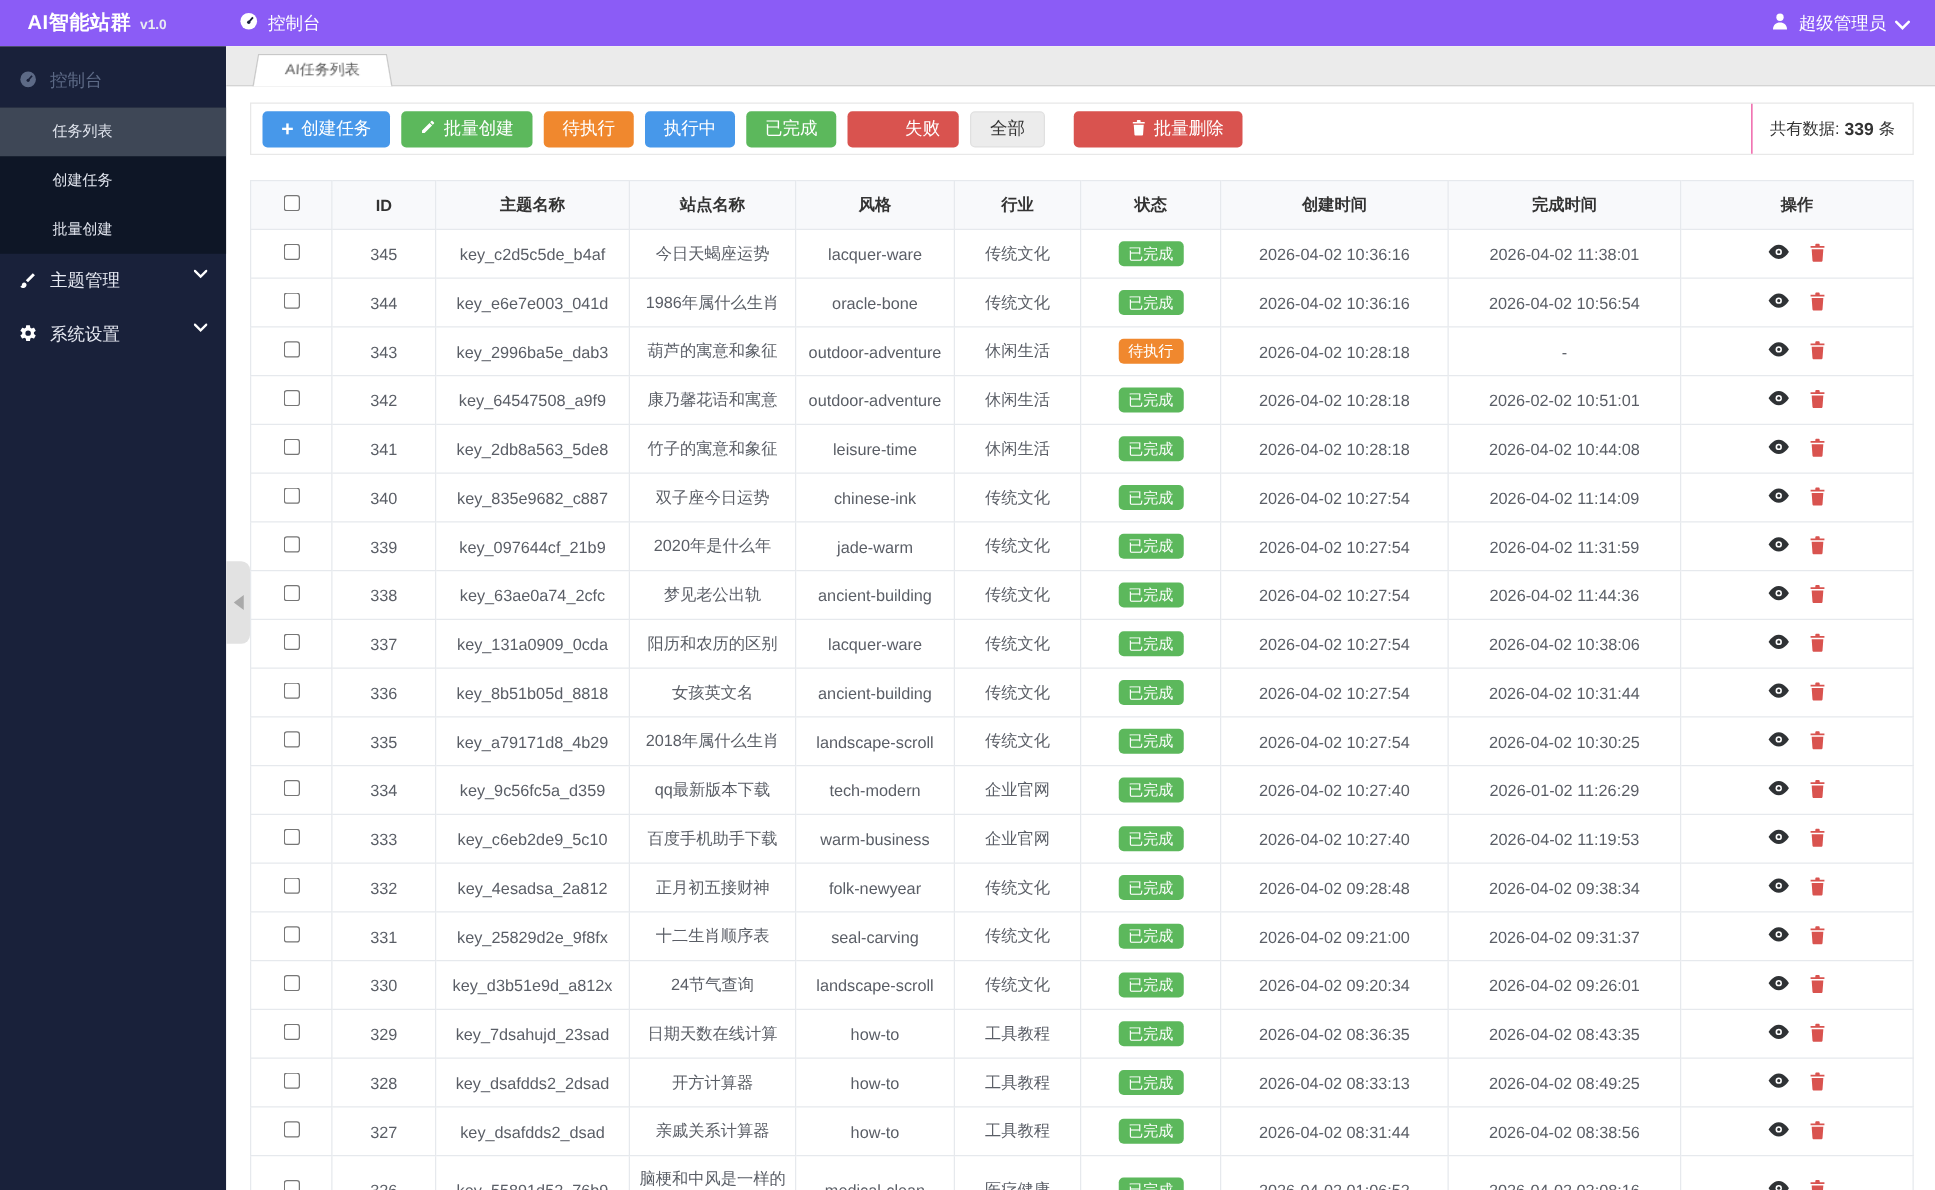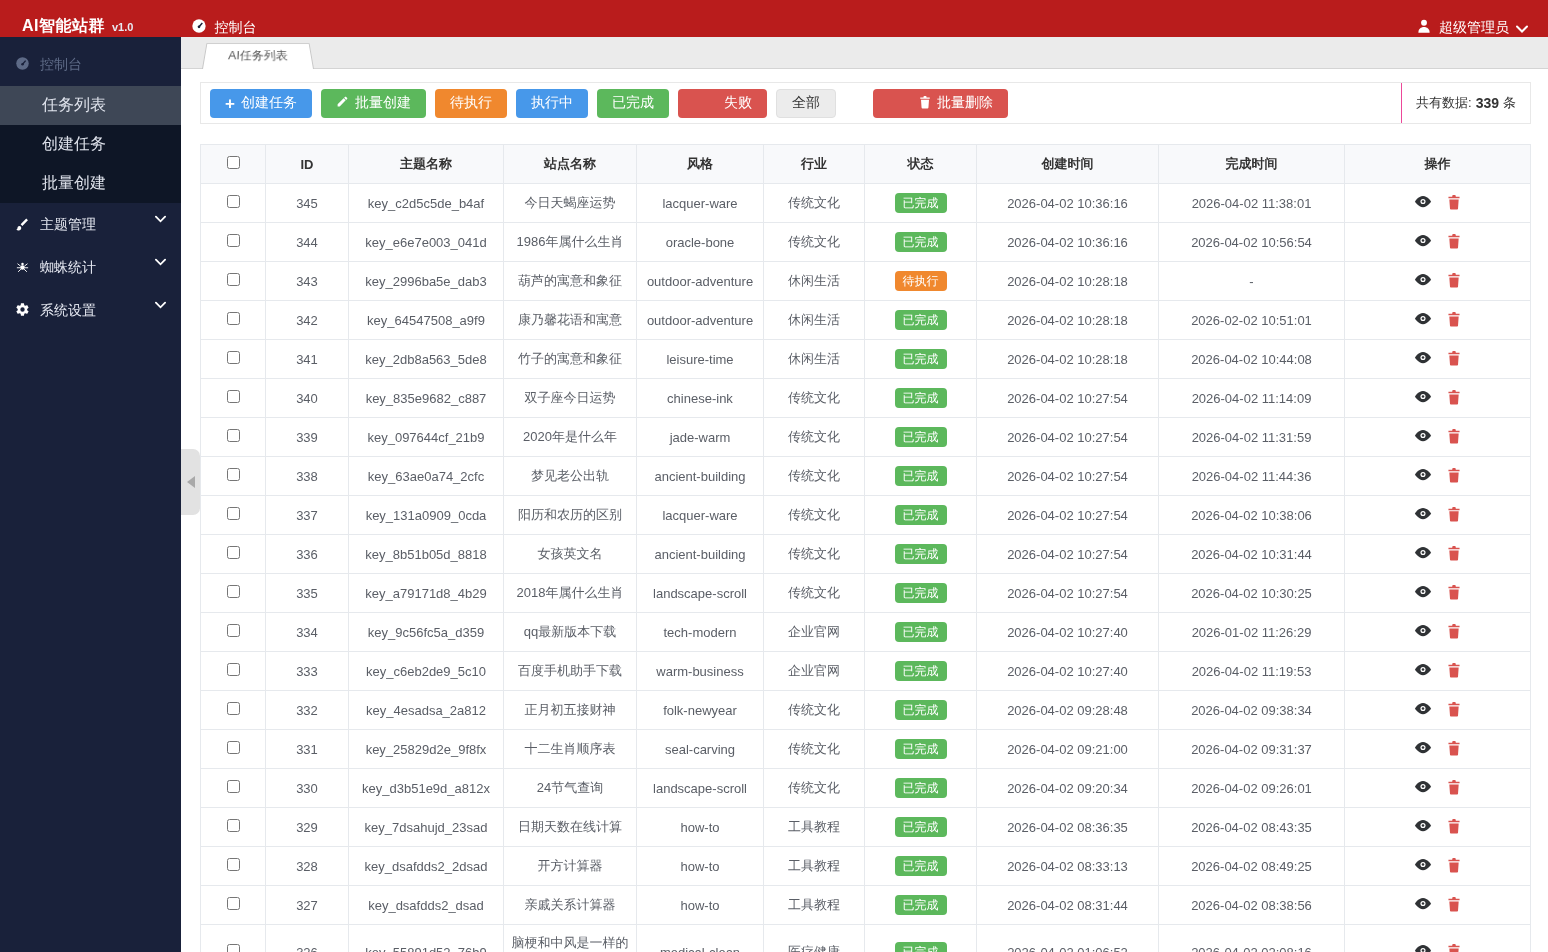--- a/index.html
+++ b/index.html
@@ -4,22 +4,22 @@
 <style>
   * { box-sizing: border-box; margin: 0; padding: 0; }
   html, body { width: 1548px; height: 952px; overflow: hidden; }
   body {
     font-family: "Liberation Sans", "DejaVu Sans", sans-serif;
     background: #fff;
     color: #333;
   }
   
   .navbar {
-    height: 37px; background: #b91c1c; color: #fff;
-    display: flex; align-items: flex-end; padding: 0 20px 0 22px;
+    height: 37px; background: #8b5cf6; color: #fff;
+    display: flex; align-items: center; padding: 0 20px 0 22px;
   }
   .brand { display: flex; align-items: baseline; gap: 7px; cursor: default; }
   .brand-name { font-size: 16px; font-weight: bold; letter-spacing: .5px; }
   .brand-ver { font-size: 11px; font-weight: bold; color: #e8eaf2; }
   .nav-console {
     margin-left: 58px; display: flex; align-items: center; gap: 7px;
     font-size: 14px; cursor: pointer;
   }
   .nav-right {
     margin-left: auto; display: flex; align-items: center; gap: 7px;
@@ -31,21 +31,21 @@
   .sidebar { width: 181px; background: #19213a; flex: none; padding-top: 6px; }
   .side-item {
     position: relative; height: 43px; display: flex; align-items: center;
     padding-left: 15px; gap: 10px; color: #e6e9f2; font-size: 14px; cursor: pointer;
   }
   .side-item.disabled { color: #5d6a86; cursor: default; }
   .side-item .chev { position: absolute; right: 15px; top: 7px; }
   .submenu { background: #0e1626; }
   .submenu-item {
     height: 39px; display: flex; align-items: center; padding-left: 42px;
-    color: #dfe3ec; font-size: 16px; cursor: pointer;
+    color: #dfe3ec; font-size: 12px; cursor: pointer;
   }
   .submenu-item.active { background: #3e4756; }
   
   .main { flex: 1; position: relative; background: #fff; }
   .tabbar {
     height: 32px; background: #ebebeb; border-bottom: 1px solid #d4d4d4;
     display: flex; align-items: flex-end; padding-left: 21px;
   }
   .tab {
     position: relative; width: 112px; height: 28px; margin-bottom: -1px;
@@ -174,35 +174,20 @@
           </svg>
       </span>
       <span>主题管理</span>
       <span class="chev icon-svg">
         <svg width="11" height="8" viewBox="0 0 12 8">
             <path d="M1 1.5l5 5 5-5" stroke="#fff" stroke-width="2" fill="none" stroke-linecap="round"></path>
           </svg>
       </span>
     </div>
 
-    <div class="side-item">
-      <span class="icon-svg">
-        <svg width="15" height="15" viewBox="0 0 24 24">
-            <circle cx="12" cy="13.5" r="3.6" fill="#fff"></circle>
-            <circle cx="12" cy="7.8" r="2" fill="#fff"></circle>
-            <path d="M9 11.5L4 7.5M8.8 14H3M9.5 16.2L5 20.5M15 11.5l5-4M15.2 14H21M14.5 16.2l4.5 4.3" stroke="#fff" stroke-width="1.5" fill="none"></path>
-          </svg>
-      </span>
-      <span>蜘蛛统计</span>
-      <span class="chev icon-svg">
-        <svg width="11" height="8" viewBox="0 0 12 8">
-            <path d="M1 1.5l5 5 5-5" stroke="#fff" stroke-width="2" fill="none" stroke-linecap="round"></path>
-          </svg>
-      </span>
-    </div>
 
     <div class="side-item">
       <span class="icon-svg">
         <svg width="15" height="15" viewBox="0 0 24 24">
             <path fill="#fff" d="M19.4 13c.04-.33.06-.66.06-1s-.02-.67-.06-1l2.1-1.65c.2-.15.25-.42.12-.64l-2-3.46c-.12-.22-.39-.3-.61-.22l-2.49 1a7.3 7.3 0 0 0-1.73-1l-.38-2.65A.49.49 0 0 0 13.92 2h-4c-.25 0-.46.18-.49.42L9.05 5.07c-.63.26-1.2.6-1.73 1l-2.49-1c-.22-.08-.49 0-.61.22l-2 3.46c-.13.22-.07.49.12.64L4.44 11c-.04.33-.06.66-.06 1s.02.67.06 1l-2.1 1.65c-.2.15-.25.42-.12.64l2 3.46c.12.22.39.3.61.22l2.49-1c.53.4 1.1.74 1.73 1l.38 2.65c.03.24.24.42.49.42h4c.25 0 .46-.18.49-.42l.38-2.65c.63-.26 1.2-.6 1.73-1l2.49 1c.22.08.49 0 .61-.22l2-3.46c.13-.22.07-.49-.12-.64L19.4 13zM12 15.5a3.5 3.5 0 1 1 0-7 3.5 3.5 0 0 1 0 7z"></path>
           </svg>
       </span>
       <span>系统设置</span>
       <span class="chev icon-svg">
         <svg width="11" height="8" viewBox="0 0 12 8">
@@ -247,21 +232,21 @@
           </button>
           <button class="btn btn-green">
             <span>已完成</span>
           </button>
           <button class="btn btn-red">
             <span>失败</span>
           </button>
           <button class="btn btn-plain">
             <span>全部</span>
           </button>
-          <button class="btn btn-red" style="margin-left:28px">
+          <button class="btn btn-red" style="margin-left:14px">
             <span class="icon-svg">
               <svg width="12" height="14" viewBox="0 0 24 26">
                   <path fill="#fff" d="M9 2.5c0-.8.7-1.5 1.5-1.5h3c.8 0 1.5.7 1.5 1.5V4h6.5v2.5h-19V4H9V2.5z"></path>
                   <path fill="#fff" d="M4 8.5h16L18.9 24c-.07 1-.9 1.8-1.9 1.8H7c-1 0-1.83-.8-1.9-1.8L4 8.5z"></path>
                 </svg>
             </span>
             <span>批量删除</span>
           </button>
         </div>
         <div class="count-cell">

